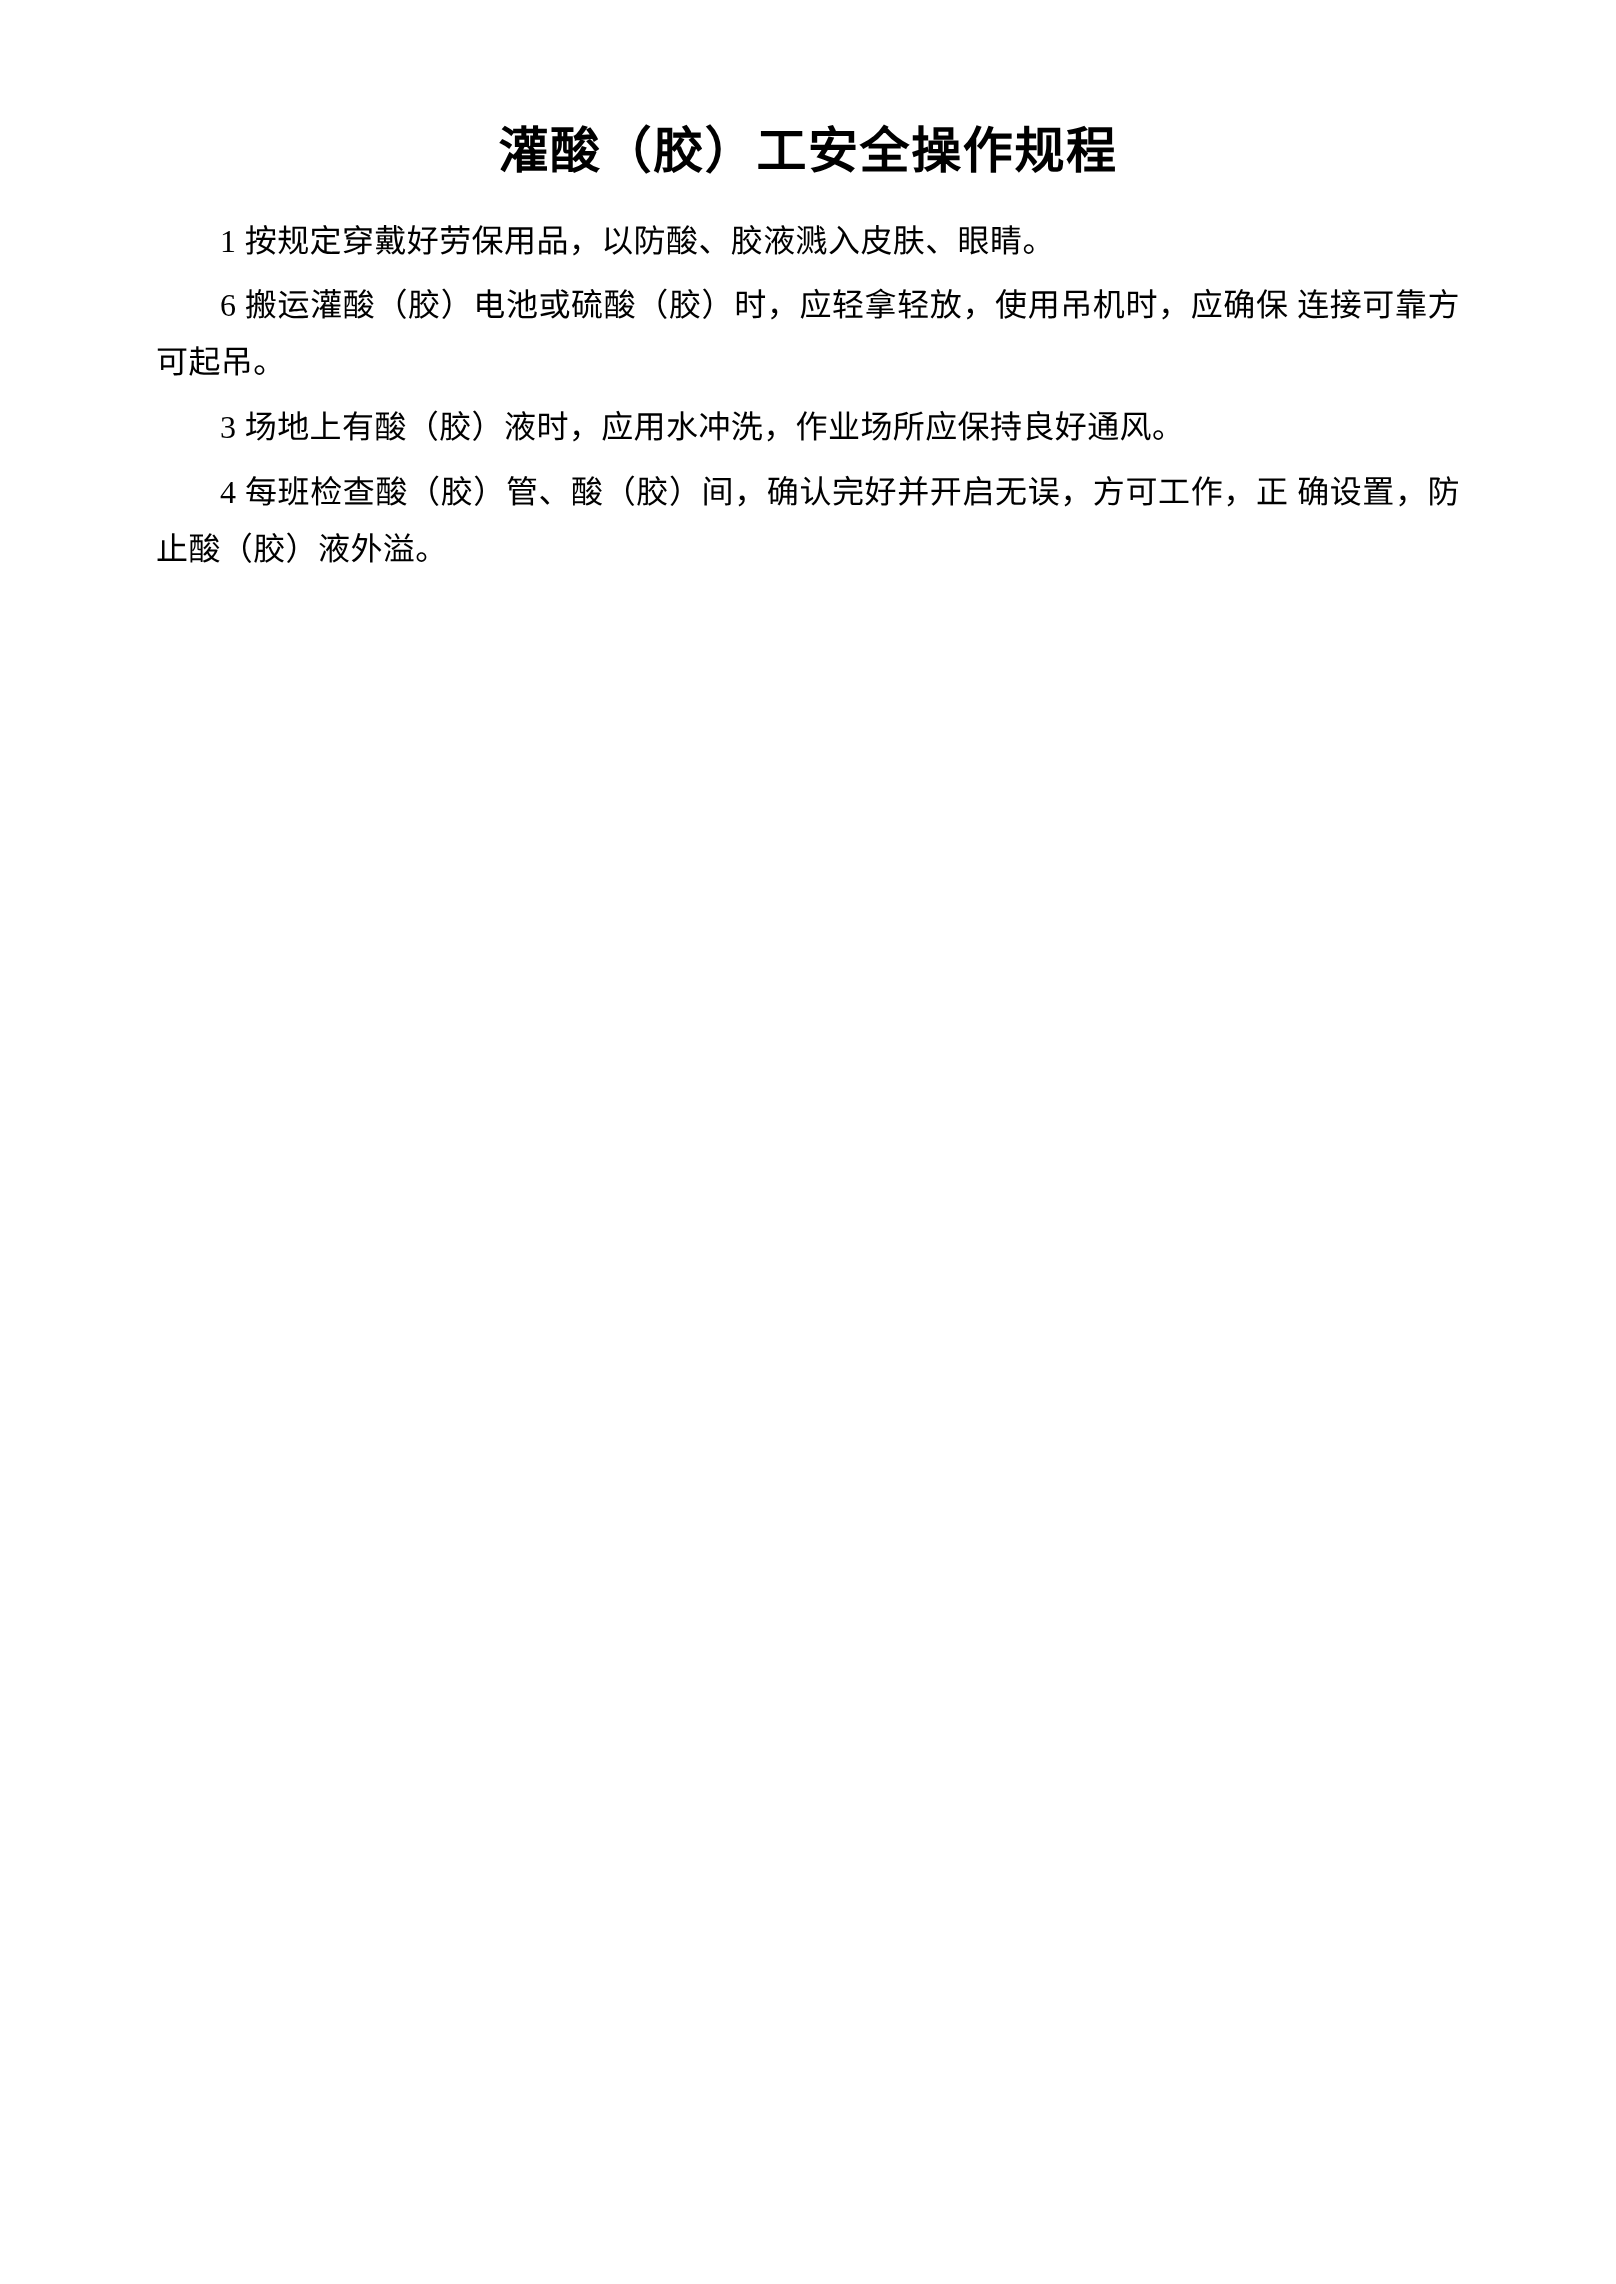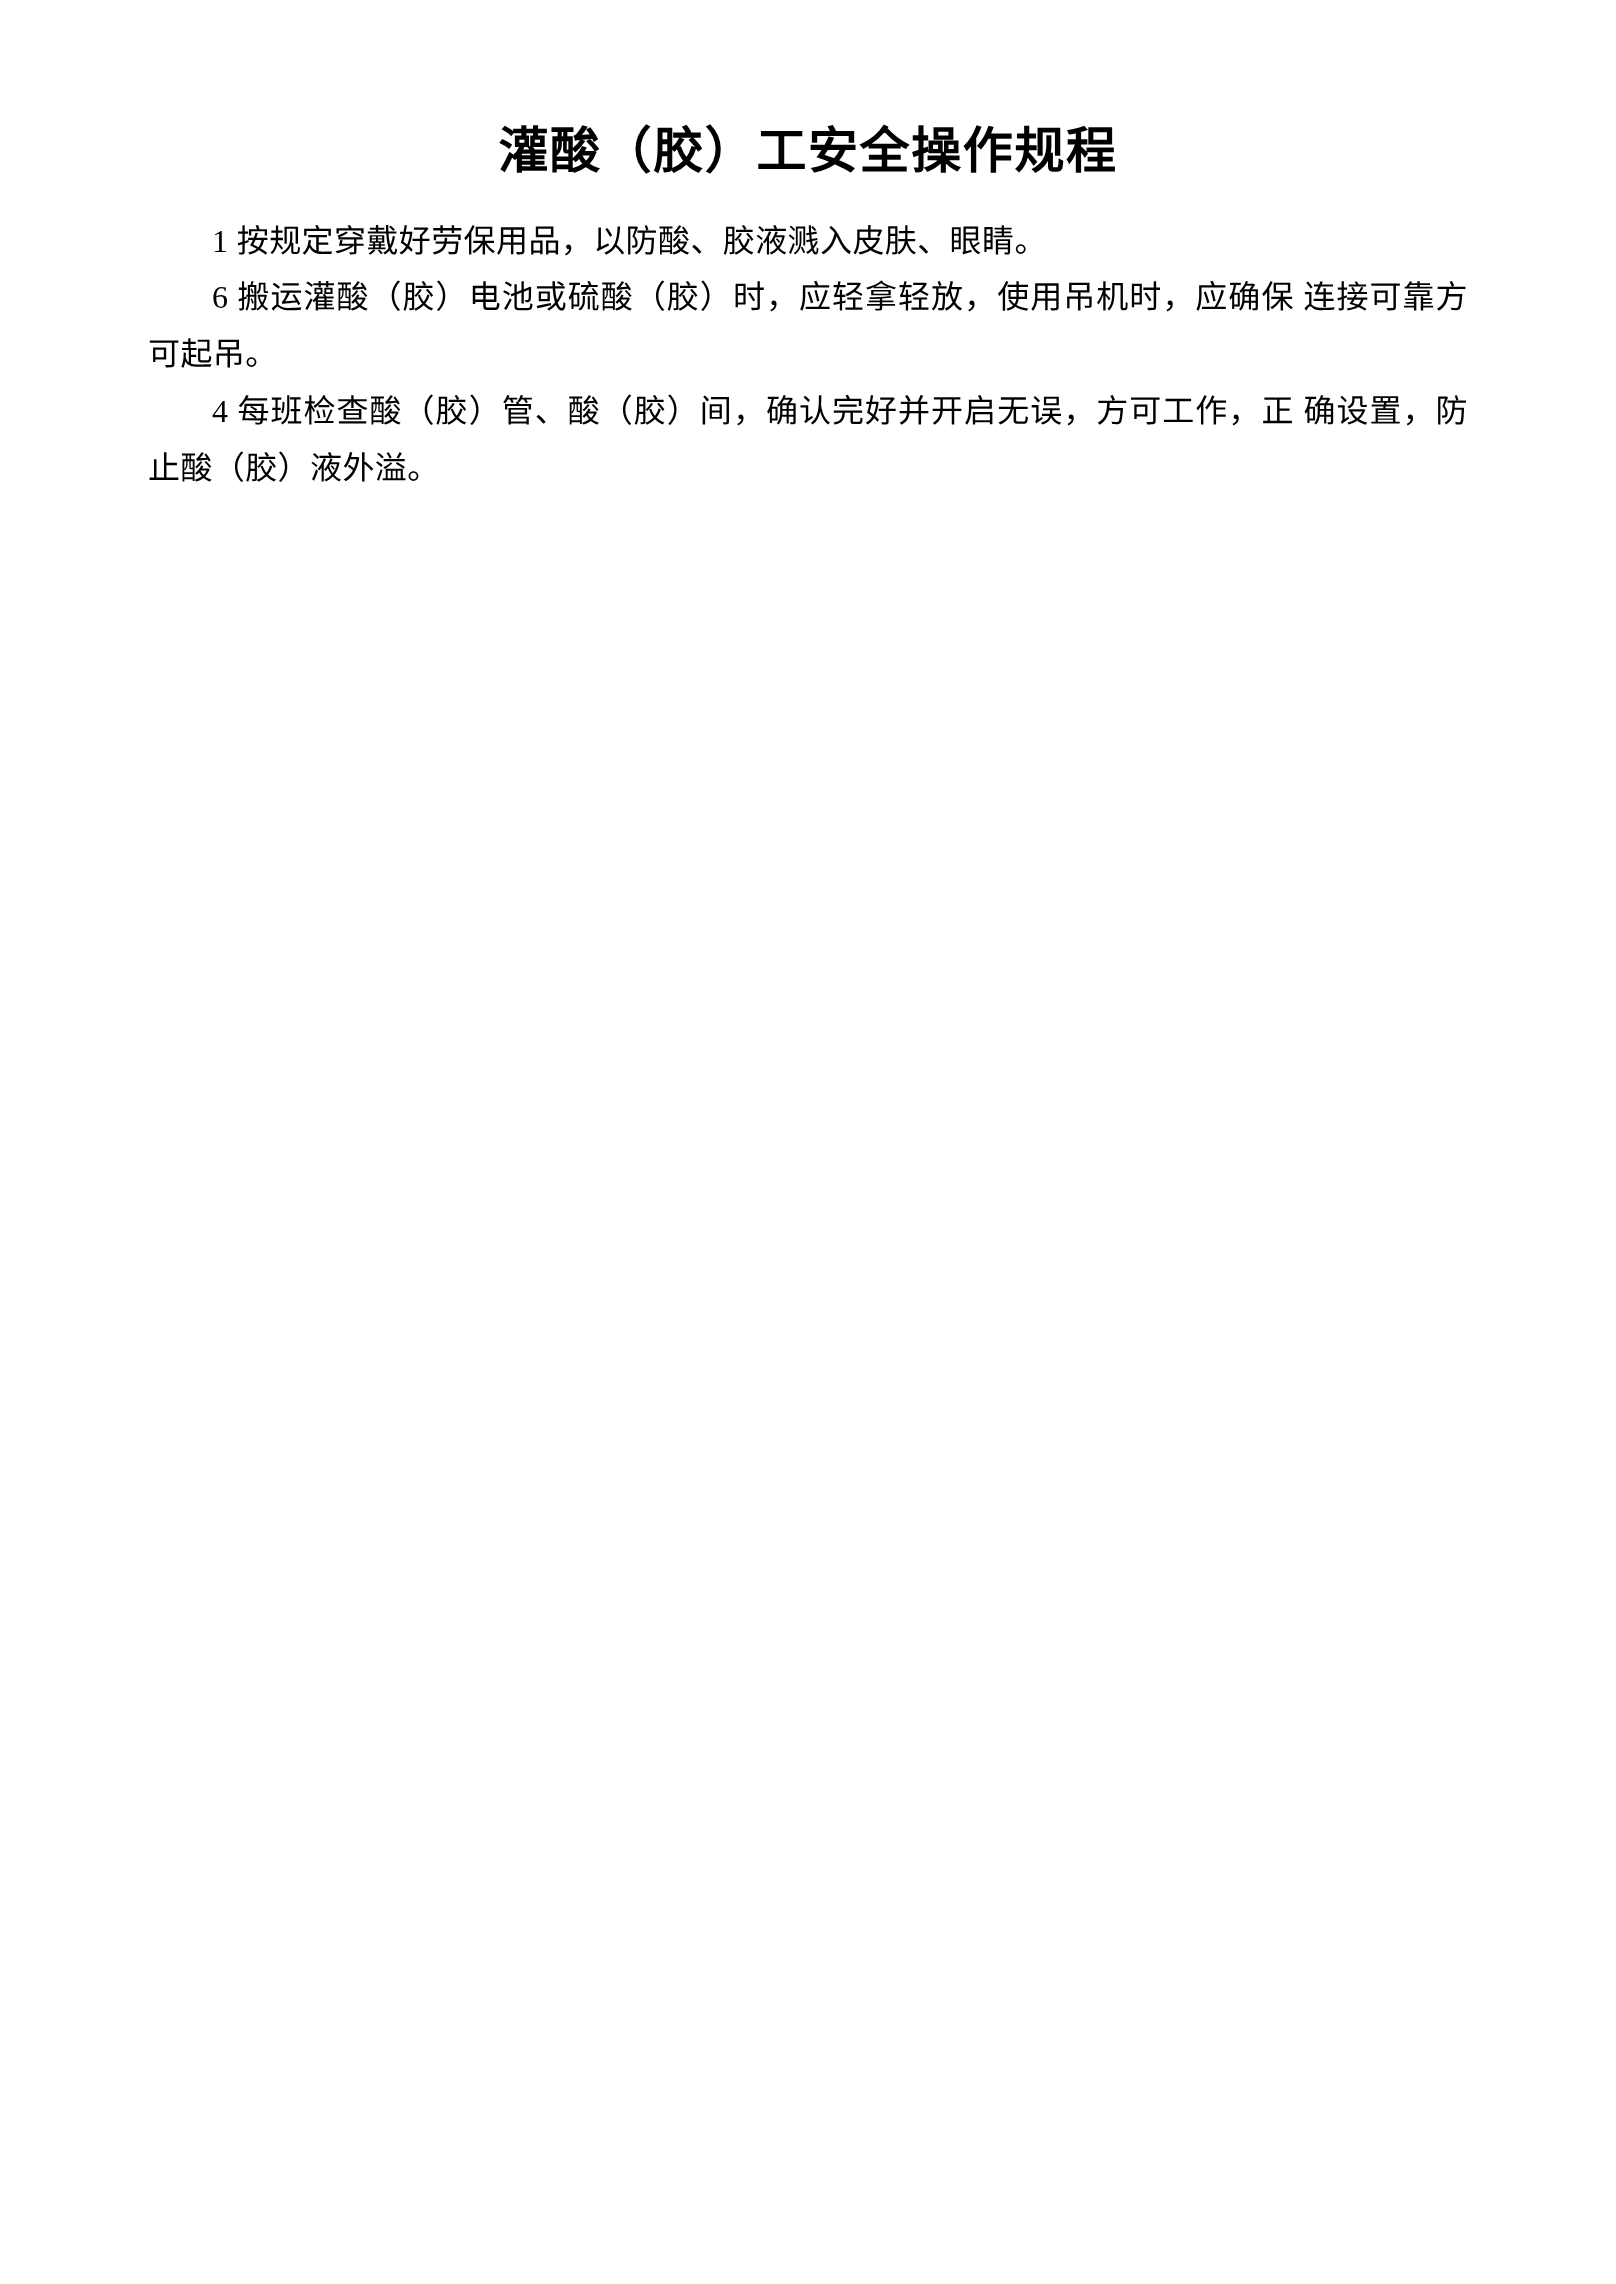--- a/index.html
+++ b/index.html
@@ -31,31 +31,32 @@
     margin: 0 0 30px 0;
     font-family: "Liberation Serif", "DejaVu Serif", serif;
   }
   .body-text {
     font-size: 32px;
     line-height: 1.78;
     text-align: justify;
     text-justify: inter-ideograph;
   }
   .para {
-    margin: 0;
+    margin: 8px;
     text-indent: 64px;
     font-size: 32px;
     line-height: 1.78;
     letter-spacing: 0.4px;
   }
 </style>
 </head>
 <body>
 
 <div class="page">
   <h1 class="doc-title">灌酸（胶）工安全操作规程</h1>
   <div class="body-text">
     <p class="para">1 按规定穿戴好劳保用品，以防酸、胶液溅入皮肤、眼睛。</p>
     <p class="para">6 搬运灌酸（胶）电池或硫酸（胶）时，应轻拿轻放，使用吊机时，应确保 连接可靠方可起吊。</p>
+    <p class="para">3 场地上有酸（胶）液时，应用水冲洗，作业场所应保持良好通风。</p>
     <p class="para">4 每班检查酸（胶）管、酸（胶）间，确认完好并开启无误，方可工作，正 确设置，防止酸（胶）液外溢。</p>
   </div>
 </div>
 
 
 </body></html>

